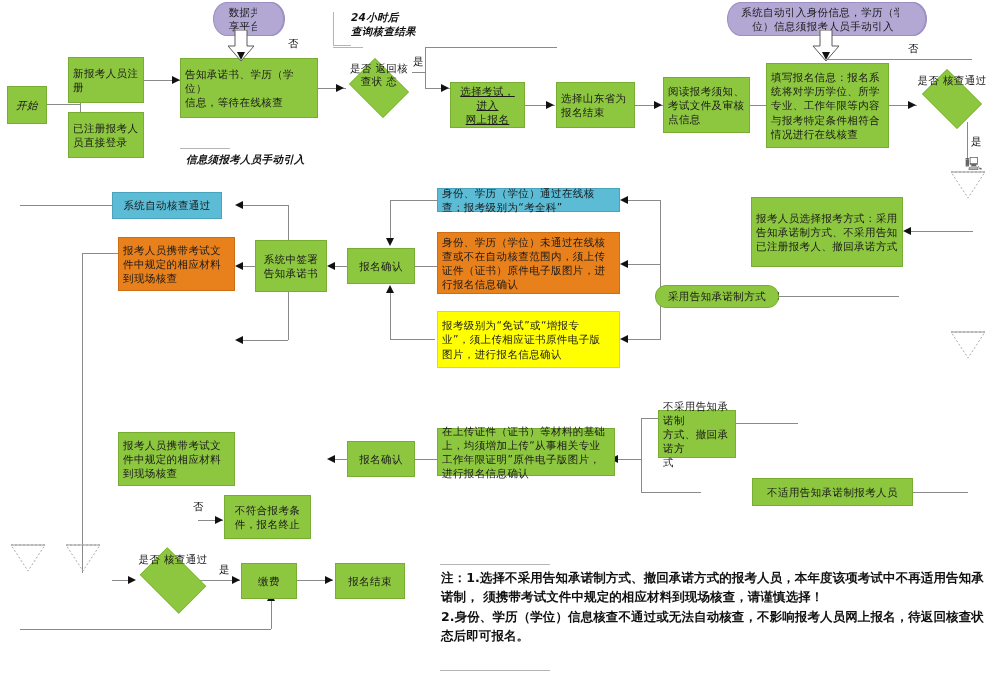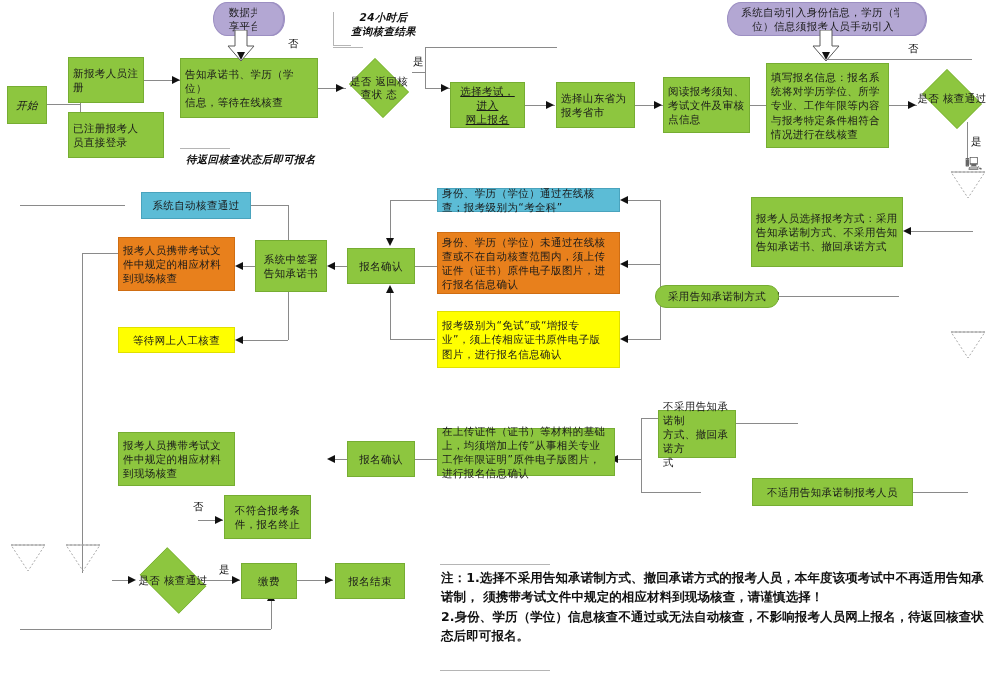--- a/index.html
+++ b/index.html
@@ -60,21 +60,21 @@
     border:1px solid #9c8fc2;
     border-left:none;
     border-radius:0 14px 14px 0/0 50% 50% 0;
     background:#B3A7D3;
   }
 
   
   .diamond{
     position:absolute;
     display:flex;
-    align-items:center;
+    align-items:flex-start;
     justify-content:center;
   }
   .diamond .shape{
     position:absolute;
     inset:0;
     background:#8DC63F;
     transform:rotate(45deg) scale(.707);
     border:1px solid #76ad32;
     box-sizing:border-box;
   }
@@ -115,21 +115,20 @@
   }
   .note-ital{
     position:absolute;
     font-size:10.5px;
     font-style:italic;
     font-weight:bold;
     color:#111;
     letter-spacing:.3px;
     white-space:pre-line;
     line-height:1.35;
-    text-align:center;
   }
   #note{
     position:absolute;
     font-size:12.5px;
     font-weight:bold;
     color:#111;
     line-height:1.55;
     letter-spacing:.1px;
     white-space:pre-wrap;
   }
@@ -180,21 +179,21 @@
 
   <div class="ln lh" style="left:827px;top:59px;width:145px;"></div>
 
   <div class="ln lv" style="left:967px;top:122px;height:38px;"></div>
 
   <div class="node green center" style="left:7px;top:86px;width:40px;height:38px;font-style:italic;">开始</div>
 
   <div class="node green" style="left:68px;top:57px;width:76px;height:46px;">新报考人员注
 册</div>
 
-  <div class="node green" style="left:68px;top:112px;width:96px;height:46px;">已注册报考人
+  <div class="node green" style="left:68px;top:112px;width:76px;height:46px;">已注册报考人
 员直接登录</div>
 
   <div class="node green" style="left:180px;top:58px;width:138px;height:60px;">告知承诺书、学历（学位）
 信息，等待在线核查</div>
 
   <div class="cyl" style="left:213px;top:2px;width:72px;height:34px;">数据共
 享平台</div>
 
   <svg class="bigarrow" style="left:226px;top:30px;" width="30" height="32" viewBox="0 0 30 32">
     <polygon points="9,0 21,0 21,16 28,16 15,31 2,16 9,16" fill="#ffffff" stroke="#5a5a5a" stroke-width="1"></polygon>
@@ -205,21 +204,21 @@
     <div class="shape"></div>
     <div class="dtext">是否
 返回核查状
 态</div>
   </div>
 
   <div class="node green center" style="left:450px;top:82px;width:75px;height:46px;text-decoration:underline;">选择考试，进入
 网上报名</div>
 
   <div class="node green" style="left:556px;top:82px;width:79px;height:46px;">选择山东省为
-报考省市</div>
+报名结束</div>
 
   <div class="node green" style="left:663px;top:77px;width:87px;height:56px;">阅读报考须知、
 考试文件及审核
 点信息</div>
 
   <div class="cyl" style="left:727px;top:2px;width:200px;height:34px;">系统自动引入身份信息，学历（学
 位）信息须报考人员手动引入</div>
 
   <svg class="bigarrow" style="left:811px;top:30px;" width="30" height="32" viewBox="0 0 30 32">
     <polygon points="9,0 21,0 21,16 28,16 15,31 2,16 9,16" fill="#ffffff" stroke="#5a5a5a" stroke-width="1"></polygon>
@@ -239,21 +238,21 @@
   </div>
 
   <div class="lbl" style="left:288px;top:37px;">否</div>
   <div class="lbl" style="left:413px;top:55px;">是</div>
   <div class="lbl" style="left:908px;top:42px;">否</div>
   <div class="lbl" style="left:971px;top:135px;">是</div>
 
   <div class="note-ital" style="left:351px;top:10px;">24小时后
 查询核查结果</div>
   <div class="hairline" style="left:180px;top:148px;width:50px;"></div>
-  <div class="note-ital" style="left:186px;top:152px;">待返回核查状态后即可报名</div>
+  <div class="note-ital" style="left:186px;top:152px;">信息须报考人员手动引入</div>
 
   <div class="ln lh" style="left:20px;top:205px;width:105px;"></div>
 
   <div class="ln lv" style="left:288px;top:205px;height:35px;"></div>
   <div class="ln lh" style="left:243px;top:205px;width:45px;"></div>
   <div class="arrow ar-l" style="left:235px;top:200.5px;"></div>
 
   <div class="ln lh" style="left:243px;top:266px;width:12px;"></div>
   <div class="arrow ar-l" style="left:235px;top:261.5px;"></div>
 
@@ -283,27 +282,26 @@
   <div class="ln lh" style="left:628px;top:339px;width:32px;"></div>
   <div class="arrow ar-l" style="left:620px;top:334.5px;"></div>
   <div class="ln lh" style="left:660px;top:296px;width:26px;"></div>
 
   <div class="ln lh" style="left:779px;top:296px;width:120px;"></div>
   <div class="arrow ar-l" style="left:771px;top:291.5px;"></div>
 
   <div class="ln lh" style="left:911px;top:231px;width:62px;"></div>
   <div class="arrow ar-l" style="left:903px;top:226.5px;"></div>
 
-  <div class="node blue center" style="left:141px;top:192px;width:110px;height:27px;">系统自动核查通过</div>
+  <div class="node blue center" style="left:112px;top:192px;width:110px;height:27px;">系统自动核查通过</div>
 
   <div class="node orange" style="left:118px;top:237px;width:117px;height:54px;">报考人员携带考试文
 件中规定的相应材料
 到现场核查</div>
 
-  <div class="node yellow center" style="left:118px;top:327px;width:117px;height:26px;">等待网上人工核查</div>
 
   <div class="node green center" style="left:255px;top:240px;width:72px;height:52px;">系统中签署
 告知承诺书</div>
 
   <div class="node green center" style="left:347px;top:248px;width:68px;height:36px;">报名确认</div>
 
   <div class="node blue" style="left:437px;top:188px;width:183px;height:24px;">身份、学历（学位）通过在线核
 查；报考级别为“考全科”</div>
 
   <div class="node orange" style="left:437px;top:232px;width:183px;height:62px;">身份、学历（学位）未通过在线核
@@ -312,21 +310,21 @@
 行报名信息确认</div>
 
   <div class="node yellow" style="left:437px;top:311px;width:183px;height:57px;">报考级别为“免试”或“增报专
 业”，须上传相应证书原件电子版
 图片，进行报名信息确认</div>
 
   <div class="node green center" style="left:655px;top:285px;width:124px;height:23px;border-radius:11px;">采用告知承诺制方式</div>
 
   <div class="node green" style="left:751px;top:197px;width:152px;height:70px;">报考人员选择报考方式：采用
 告知承诺制方式、不采用告知
-告知承诺书、撤回承诺方式</div>
+已注册报考人、撤回承诺方式</div>
 
   <div class="ln lv" style="left:641px;top:418px;height:74px;"></div>
   <div class="ln lh" style="left:641px;top:418px;width:22px;"></div>
   <div class="ln lh" style="left:618px;top:459px;width:23px;"></div>
   <div class="arrow ar-l" style="left:610px;top:454.5px;"></div>
   <div class="ln lh" style="left:641px;top:492px;width:60px;"></div>
 
   <div class="ln lh" style="left:736px;top:423px;width:62px;"></div>
   <div class="arrow ar-l" style="left:728px;top:418.5px;"></div>
 

